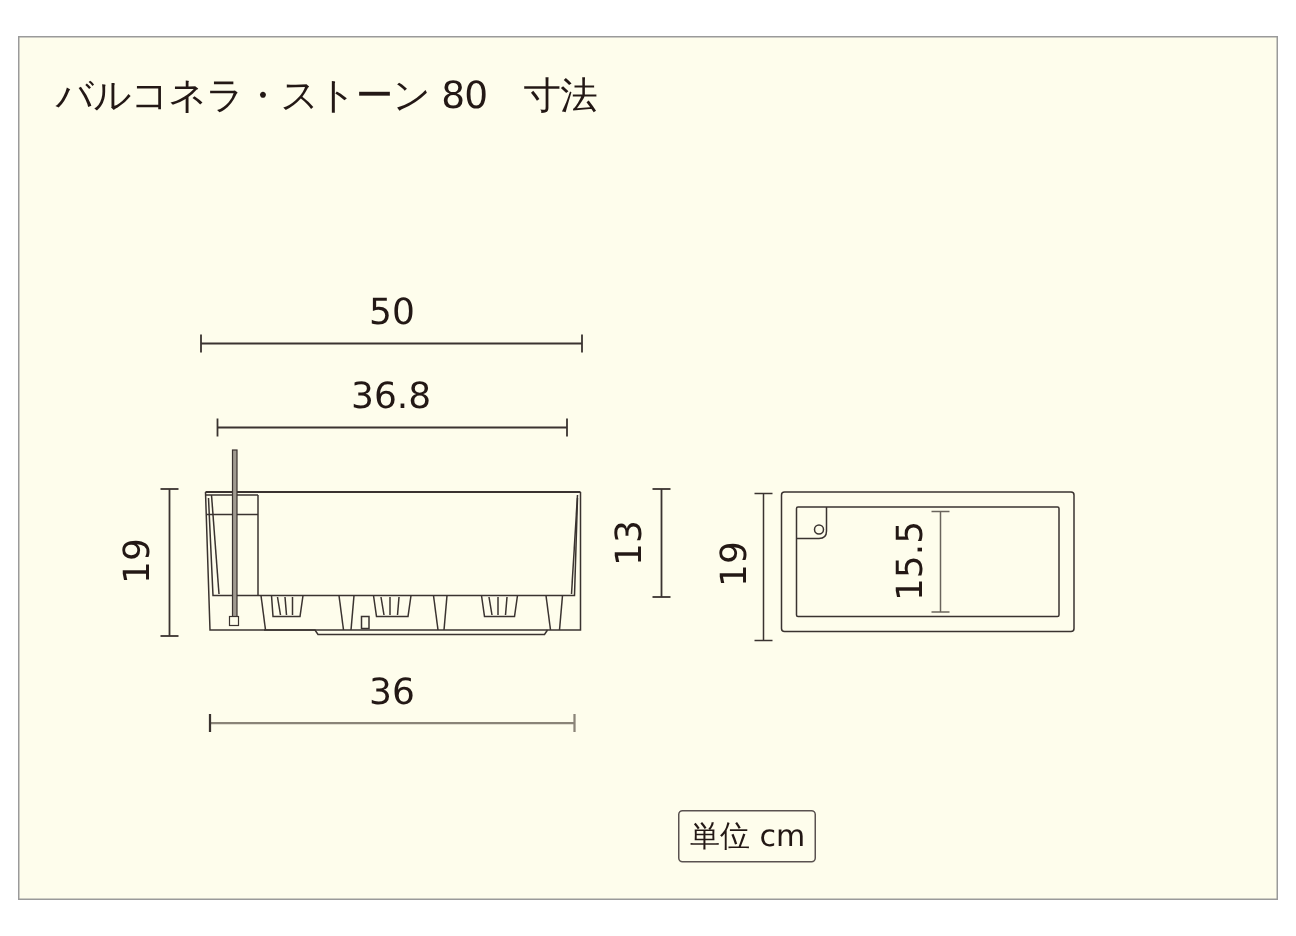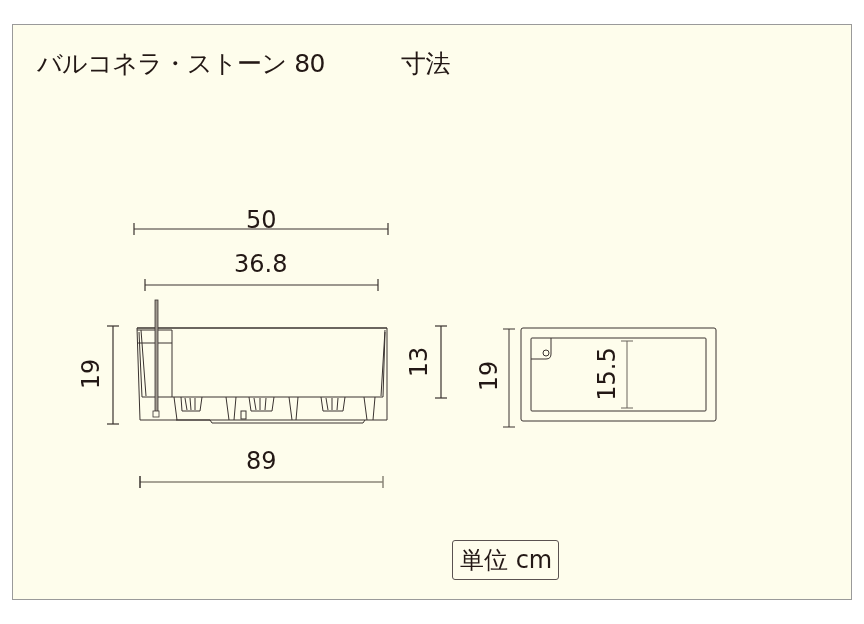--- a/index.html
+++ b/index.html
@@ -1,23 +1,23 @@
 <!DOCTYPE html>
 <html><head>
   <meta charset="utf-8">
   <style>
     html, body { margin: 0; padding: 0; background: #ffffff; }
     body { width: 864px; height: 624px; position: relative; overflow: hidden; font-family: "DejaVu Sans", sans-serif; }
     .frame { position: absolute; left: 12px; top: 24px; width: 838px; height: 574px; background: #fefdec; border: 1px solid #9a9a9a; }
     .title { position: absolute; left: 24px; top: 22px; font-size: 25px; color: #231815; letter-spacing: -0.5px; white-space: nowrap; }
-    .title .sub { margin-left: 76px; }
+    .title .sub { margin-left: 24px; }
     svg.drawing { position: absolute; left: 0; top: 0; }
     .lbl { position: absolute; font-size: 24px; color: #231815; line-height: 1; white-space: nowrap; }
     .rot { transform: rotate(-90deg); transform-origin: center center; }
-    .unit { position: absolute; left: 439px; top: 515px; padding: 3px 6px 3px 7px; border: 1px solid #5a5250; border-radius: 3px; font-size: 24px; color: #231815; background: #fefdec; }
+    .unit { position: absolute; left: 439px; top: 515px; padding: 3px 6px 3px 7px; border: 1px solid #5a5250; border-radius: 3px; font-size: 20px; color: #231815; background: #fefdec; }
   </style>
 </head>
 <body>
 
 <div class="frame">
   <div class="title">
     <span>バルコネラ・ストーン 80</span><span class="sub">寸法</span>
   </div>
 
   <div class="unit">単位 cm</div>
@@ -102,19 +102,19 @@
       <circle cx="546" cy="353" r="3"></circle>
       <g stroke="#6a645c">
         <line x1="627" y1="341" x2="627" y2="408"></line>
         <line x1="621" y1="341" x2="633" y2="341"></line>
         <line x1="621" y1="408" x2="633" y2="408"></line>
       </g>
     </g>
   </g>
 </svg>
 
-<div class="lbl" style="left:246px; top:196px;margin-top:12px;">50</div>
+<div class="lbl" style="left:246px; top:196px;">50</div>
 <div class="lbl" style="left:234px; top:252px;">36.8</div>
-<div class="lbl" style="left:246px; top:449px;">89</div>
+<div class="lbl" style="left:246px; top:449px;">36</div>
 <div class="lbl rot" style="left:76px; top:362px;">19</div>
 <div class="lbl rot" style="left:404px; top:350px;">13</div>
 <div class="lbl rot" style="left:474px; top:364px;">19</div>
 <div class="lbl rot" style="left:580px; top:362px;">15.5</div>
 
 </body></html>

